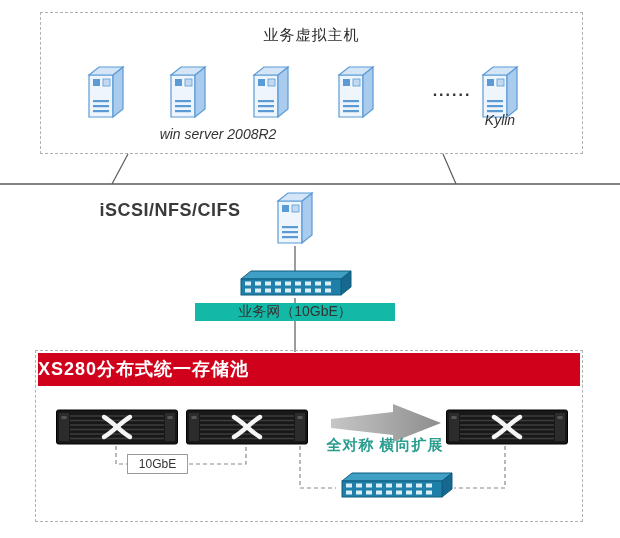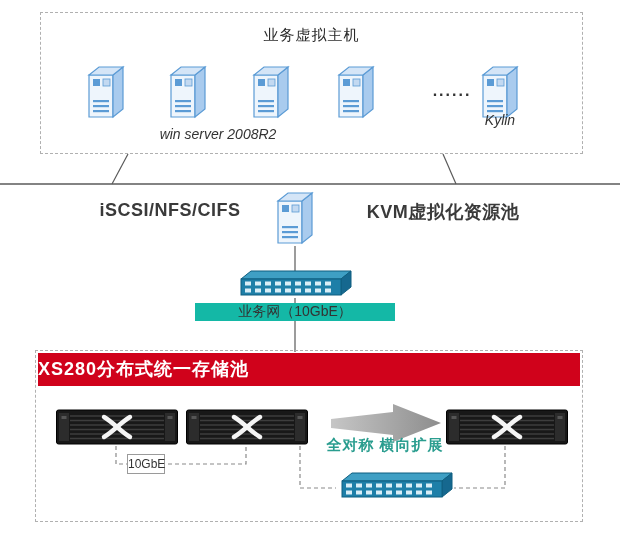--- a/index.html
+++ b/index.html
@@ -132,21 +132,20 @@
 
   <div class="abs txt lbl" style="left:128px;top:126px;width:180px">win server 2008R2</div>
   <div class="abs txt lbl" style="left:468px;top:112px;width:64px">Kylin</div>
 
   <div class="abs txt big-lbl" style="left:80px;top:200px;width:180px">iSCSI/NFS/CIFS</div>
 
   <svg class="icon abs" style="left:273px;top:188px" width="44" height="58">
       <use href="#sym-server" xlink:href="#sym-server"></use>
     </svg>
 
-  <div class="abs txt big-lbl" style="left:338px;top:200px;width:210px">KVM虚拟化资源池</div>
 
   <svg class="icon abs" style="left:237px;top:270px" width="116" height="28">
       <use href="#sym-switch" xlink:href="#sym-switch"></use>
     </svg>
 
   <div class="abs txt net-lbl" style="left:195px;top:303px;width:200px">业务网（10GbE）</div>
 
   <div class="abs dashed-box" style="left:35px;top:350px;width:548px;height:172px"></div>
 
   <div class="abs banner" style="left:38px;top:353px;width:542px;height:33px">XS280分布式统一存储池</div>
@@ -158,21 +157,21 @@
       <use href="#sym-storage" xlink:href="#sym-storage"></use>
     </svg>
   <svg class="icon abs" style="left:446px;top:408px" width="122" height="38">
       <use href="#sym-storage" xlink:href="#sym-storage"></use>
     </svg>
 
   <svg class="icon abs" style="left:331px;top:402px" width="112" height="44">
       <use href="#sym-arrow" xlink:href="#sym-arrow"></use>
     </svg>
 
-  <div class="abs speed-box" style="left:127px;top:454px;width:38px;height:20px">10GbE</div>
+  <div class="abs speed-box" style="left:127px;top:454px;width:61px;height:20px">10GbE</div>
 
   <div class="abs txt scale-note" style="left:305px;top:436px;width:160px">全对称 横向扩展</div>
 
   <svg class="icon abs" style="left:338px;top:472px" width="116" height="28">
       <use href="#sym-switch" xlink:href="#sym-switch"></use>
     </svg>
 
 </div>
 
 </body></html>

